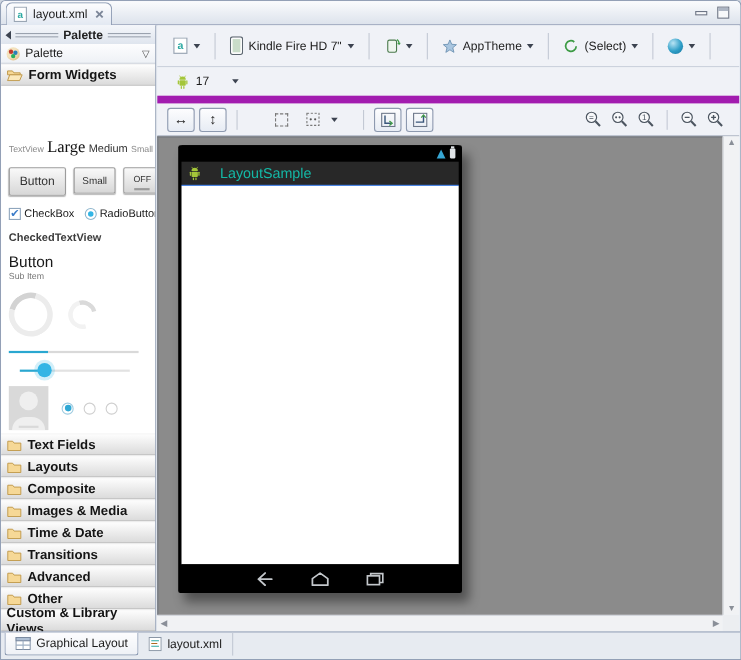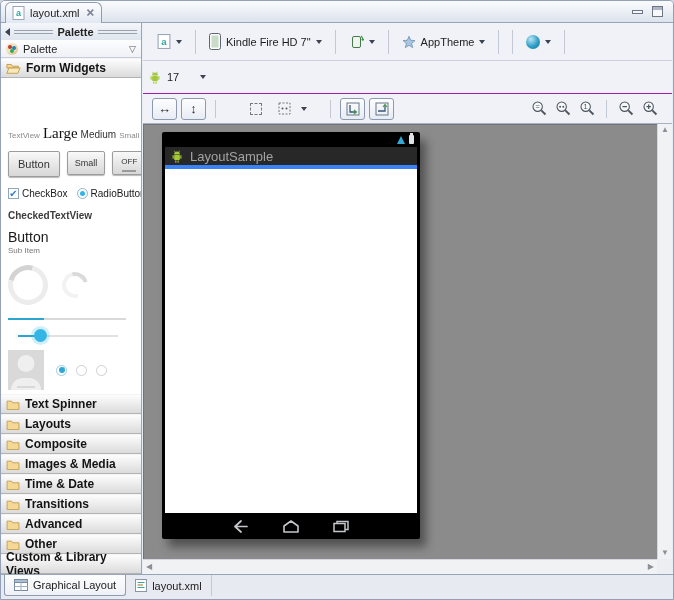--- a/index.html
+++ b/index.html
@@ -104,21 +104,21 @@
   .stars { margin-top:10px; display:flex; gap:3px; font-size:25px; line-height:24px; }
   .star-on { color:#3ab1e0; } .star-off { color:#d2d2d2; }
 
   .wswitch { margin-top:11px; width:46px; height:14px; background:#e4e4e4; border:1px solid #d0d0d0; display:flex; }
 
   
   .editor { position:absolute; top:22px; left:142px; right:1px; bottom:25px;
             display:flex; flex-direction:column; background:#f0f2f7; }
   .tb { display:flex; align-items:center; flex:none; }
   .tb1 { height:38px; border-bottom:1px solid #ccd2dd; padding-left:9px; gap:3px; }
-  .tb2 { height:33px; border-bottom:1px solid #a21caf; gap:4px; }
+  .tb2 { height:33px; border-bottom:7px solid #a21caf; padding-left:11px; gap:4px; }
   .tb3 { height:30px; border-bottom:1px solid #a9b1bf; padding:0 12px 0 9px; gap:4px; }
   .tbtn { display:flex; align-items:center; gap:5px; font-size:11px; color:#1c1c1c; padding:4px 5px; border-radius:2px; }
   .caret { width:0; height:0; border-left:3.5px solid transparent; border-right:3.5px solid transparent;
            border-top:4px solid #3c4350; }
   .vsep { width:1px; height:24px; background:#c3c9d4; margin:0 5px; flex:none; }
   .vsep.short { height:18px; }
   .sqbtn { width:25px; height:22px; border:1px solid #8d99af; border-radius:3px;
            background:linear-gradient(#fdfdfe,#e7ecf4); display:flex; align-items:center;
            justify-content:center; font-size:13px; font-weight:bold; color:#2a2a2a; flex:none; }
   .sqbtn.flat { border-color:transparent; background:transparent; font-weight:normal; }
@@ -144,22 +144,22 @@
   
   .device { position:absolute; left:18px; top:7px; width:258px; height:407px; background:#000;
             border-radius:2px; box-shadow:6px 8px 10px rgba(0,0,0,.42);
             display:flex; flex-direction:column; padding:0 3px; }
   .dstatus { height:15px; flex:none; display:flex; justify-content:flex-end; align-items:center;
              gap:4px; padding-right:3px; background:#000; }
   .wifi { width:0; height:0; border-left:4.5px solid transparent; border-right:4.5px solid transparent;
           border-bottom:8px solid #36a6d4; }
   .batt { width:5px; height:9px; background:#dfe3e6; border-radius:1px; position:relative; }
   .batt::before { content:""; position:absolute; top:-2px; left:1px; width:3px; height:2px; background:#dfe3e6; }
-  .abar { height:22px; flex:none; background:#282828; display:flex; align-items:center; gap:6px;
-          padding-left:5px; color:#a3a3a3; font-size:13px; border-bottom:4px solid #3b82f6; }
+  .abar { height:22px; flex:none; background:#282828; display:flex; align-items:center; gap:16px;
+          padding-left:5px; color:#14b8a6; font-size:13px; border-bottom:1px solid #3b82f6; }
   .dcontent { flex:1; background:#fff; }
   .dnav { height:26px; flex:none; background:#000; display:flex; align-items:center;
           justify-content:center; gap:32px; }
 
   
   .btabs { position:absolute; left:0; right:0; bottom:0; height:25px; background:#e7ebf1;
            border-top:1px solid #98a4ba; display:flex; align-items:stretch; padding-left:3px; }
   .btab { display:flex; align-items:center; gap:5px; padding:0 9px; font-size:11px; color:#1c1c1c;
           height:21px; }
   .btab.active { background:linear-gradient(#fdfdfe,#eef1f6); border:1px solid #8e9cb4; border-top:none;
@@ -277,21 +277,21 @@
 
       <div class="wswitch">
         
       </div>
     </div>
 
     <div class="cat">
       <svg width="14" height="11" viewBox="0 0 16 13">
         <path d="M1 2.5 h5.2 l1.6 2 H15 v8 H1 z" fill="#f6d896" stroke="#bf9848"></path>
         </svg>
-      <span>Text Spinner</span>
+      <span>Text Fields</span>
     </div>
     <div class="cat">
       <svg width="14" height="11" viewBox="0 0 16 13">
         <path d="M1 2.5 h5.2 l1.6 2 H15 v8 H1 z" fill="#f6d896" stroke="#bf9848"></path>
         </svg>
       <span>Layouts</span>
     </div>
     <div class="cat">
       <svg width="14" height="11" viewBox="0 0 16 13">
         <path d="M1 2.5 h5.2 l1.6 2 H15 v8 H1 z" fill="#f6d896" stroke="#bf9848"></path>
@@ -362,20 +362,27 @@
       </div>
       <span class="vsep"></span>
       <div class="tbtn">
         <svg width="14" height="14" viewBox="0 0 16 16">
           <path d="M8 1.5 L9.9 6 L14.8 6.4 L11 9.6 L12.2 14.4 L8 11.8 L3.8 14.4 L5 9.6 L1.2 6.4 L6.1 6 Z" fill="#a9c6e0" stroke="#5f87ab" stroke-width="0.8"></path>
         </svg>
         <span>AppTheme</span>
         <span class="caret"></span>
       </div>
       <span class="vsep"></span>
+      <div class="tbtn">
+        <svg width="14" height="14" viewBox="0 0 16 16">
+          <path d="M11.5 3.6 A5.5 5.5 0 1 0 13.5 8" fill="none" stroke="#3d9b45" stroke-width="1.8"></path>
+        </svg>
+        <span>(Select)</span>
+        <span class="caret"></span>
+      </div>
       <span class="vsep"></span>
       <div class="tbtn">
         <span class="globe"></span>
         <span class="caret"></span>
       </div>
       <span class="vsep"></span>
     </div>
 
     <div class="tb tb2">
       <div class="tbtn">

